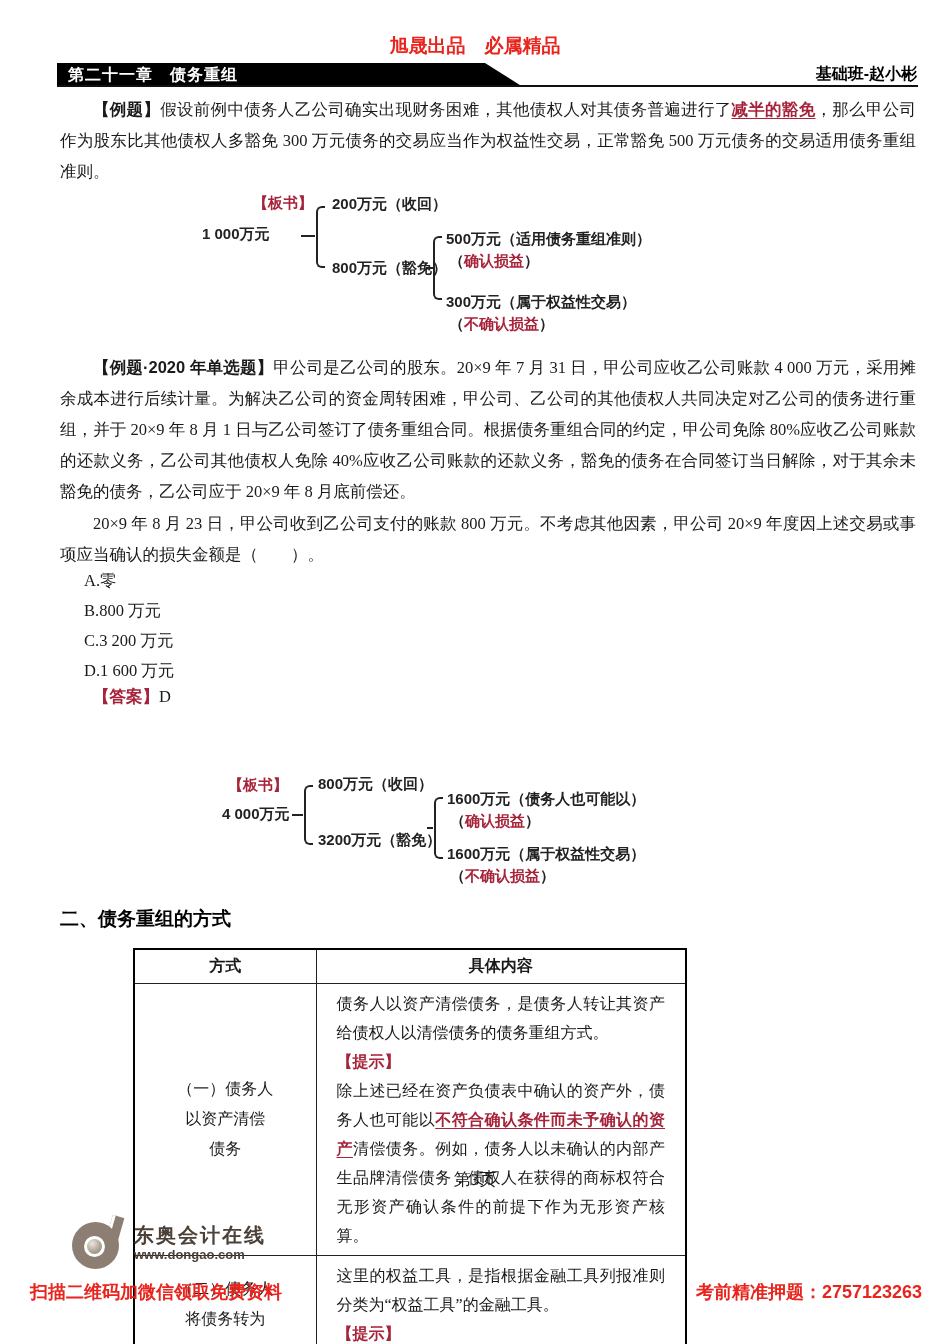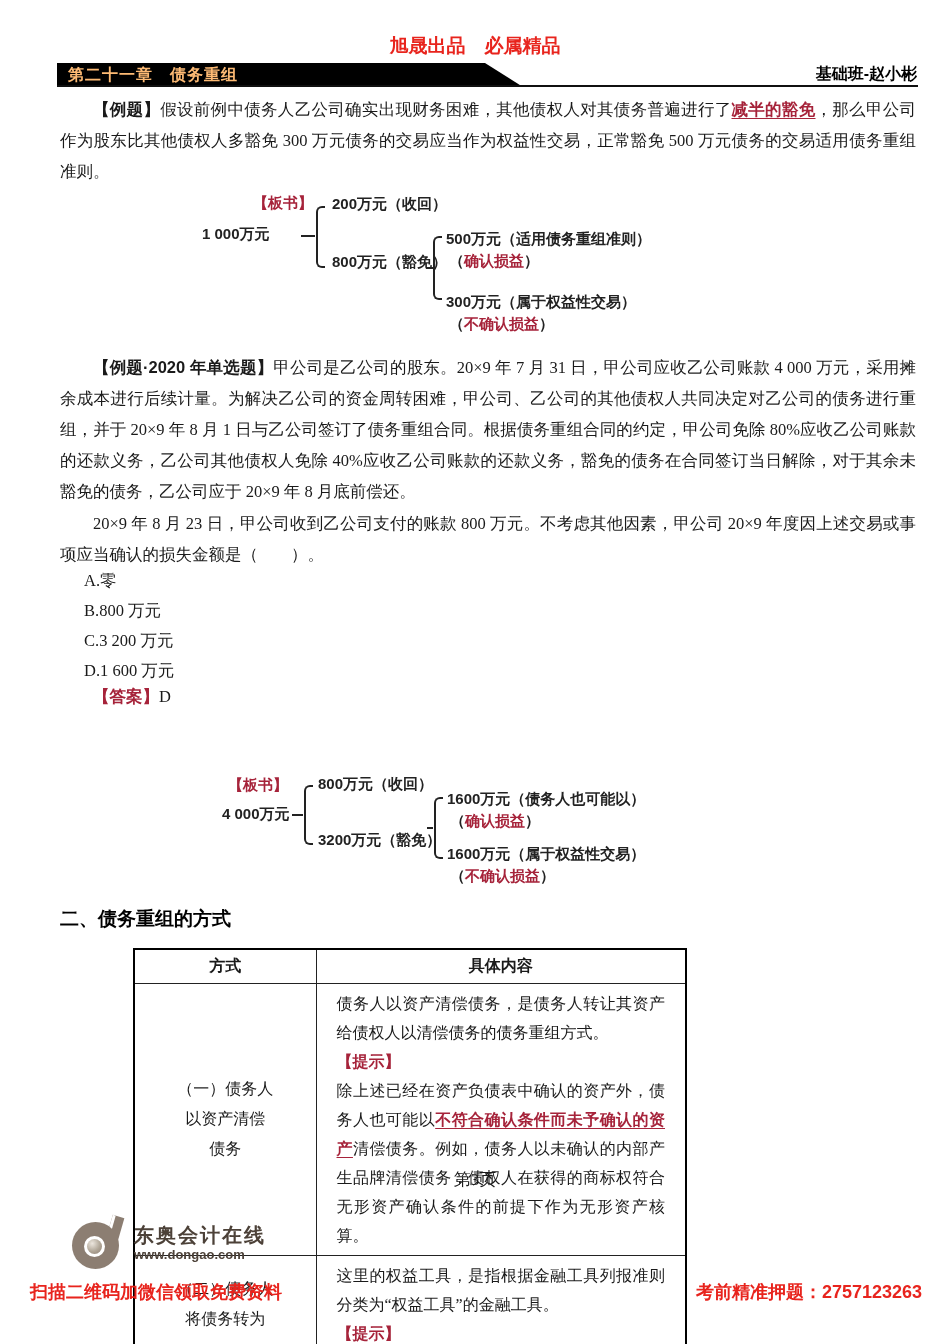--- a/index.html
+++ b/index.html
@@ -14,21 +14,21 @@
   body{font-family:"Liberation Serif", serif;color:var(--ink);}
   .page{position:relative;width:950px;height:1344px;background:#fff;overflow:hidden;}
 
   
   .banner{position:absolute;top:33px;left:0;width:100%;text-align:center;
     font-family:"Liberation Sans",sans-serif;font-weight:bold;font-size:19px;color:var(--bright_red);}
 
   
   .chapter-bar{position:absolute;left:57px;top:63px;width:466px;height:24px;background:#000;
     clip-path:polygon(0 0,428px 0,466px 100%,0 100%);
-    color:#fdba74;font-family:"Liberation Sans",sans-serif;font-weight:bold;font-size:16px;
+    color:#ffffff;font-family:"Liberation Sans",sans-serif;font-weight:bold;font-size:16px;
     line-height:24px;padding-left:11px;letter-spacing:1px;}
   .header-rule{position:absolute;left:57px;top:85px;width:861px;height:2px;background:#101010;}
   .instructor{position:absolute;right:33px;top:64px;font-family:"Liberation Sans",sans-serif;
     font-weight:bold;font-size:16px;color:#000;}
 
   
   .para{position:absolute;left:60px;width:856px;font-size:16.5px;line-height:31px;
     text-align:justify;text-indent:2em;color:var(--ink);}
   .label-b{font-family:"Liberation Sans",sans-serif;font-weight:bold;}
   .hl-red{font-family:"Liberation Sans",sans-serif;font-weight:bold;color:var(--crimson);
@@ -92,21 +92,21 @@
   <div class="instructor">基础班-赵小彬</div>
 
   <p class="para" style="top:94px"><span class="label-b">【例题】</span><span>假设前例中债务人乙公司确实出现财务困难，其他债权人对其债务普遍进行了</span><span class="hl-red">减半的豁免</span><span>，那么甲公司作为股东比其他债权人多豁免 300 万元债务的交易应当作为权益性交易，正常豁免 500 万元债务的交易适用债务重组准则。</span></p>
 
   <div class="board" style="top:190px;height:160px">
     <div class="it crimson-b" style="left:253px;top:5px">【板书】</div>
     <div class="it" style="left:202px;top:36px">1 000万元</div>
     <div class="dash" style="left:301px;top:45px;width:14px"></div>
     <div class="brace" style="left:316px;top:16px;height:62px"></div>
     <div class="it" style="left:332px;top:6px">200万元（收回）</div>
-    <div class="it" style="left:332px;top:64px">800万元（豁免）</div>
+    <div class="it" style="left:332px;top:70px">800万元（豁免）</div>
     <div class="dash" style="left:426px;top:77px;width:7px"></div>
     <div class="brace" style="left:433px;top:46px;height:64px"></div>
     <div class="it" style="left:446px;top:41px">500万元（适用债务重组准则）</div>
     <div class="it" style="left:449px;top:63px"><span>（</span><span class="note-red">确认损益</span><span>）</span></div>
     <div class="it" style="left:446px;top:104px">300万元（属于权益性交易）</div>
     <div class="it" style="left:449px;top:126px"><span>（</span><span class="note-red">不确认损益</span><span>）</span></div>
   </div>
 
   <p class="para" style="top:352px"><span class="label-b">【例题·2020 年单选题】</span><span>甲公司是乙公司的股东。20×9 年 7 月 31 日，甲公司应收乙公司账款 4 000 万元，采用摊余成本进行后续计量。为解决乙公司的资金周转困难，甲公司、乙公司的其他债权人共同决定对乙公司的债务进行重组，并于 20×9 年 8 月 1 日与乙公司签订了债务重组合同。根据债务重组合同的约定，甲公司免除 80%应收乙公司账款的还款义务，乙公司其他债权人免除 40%应收乙公司账款的还款义务，豁免的债务在合同签订当日解除，对于其余未豁免的债务，乙公司应于 20×9 年 8 月底前偿还。</span></p>
 

